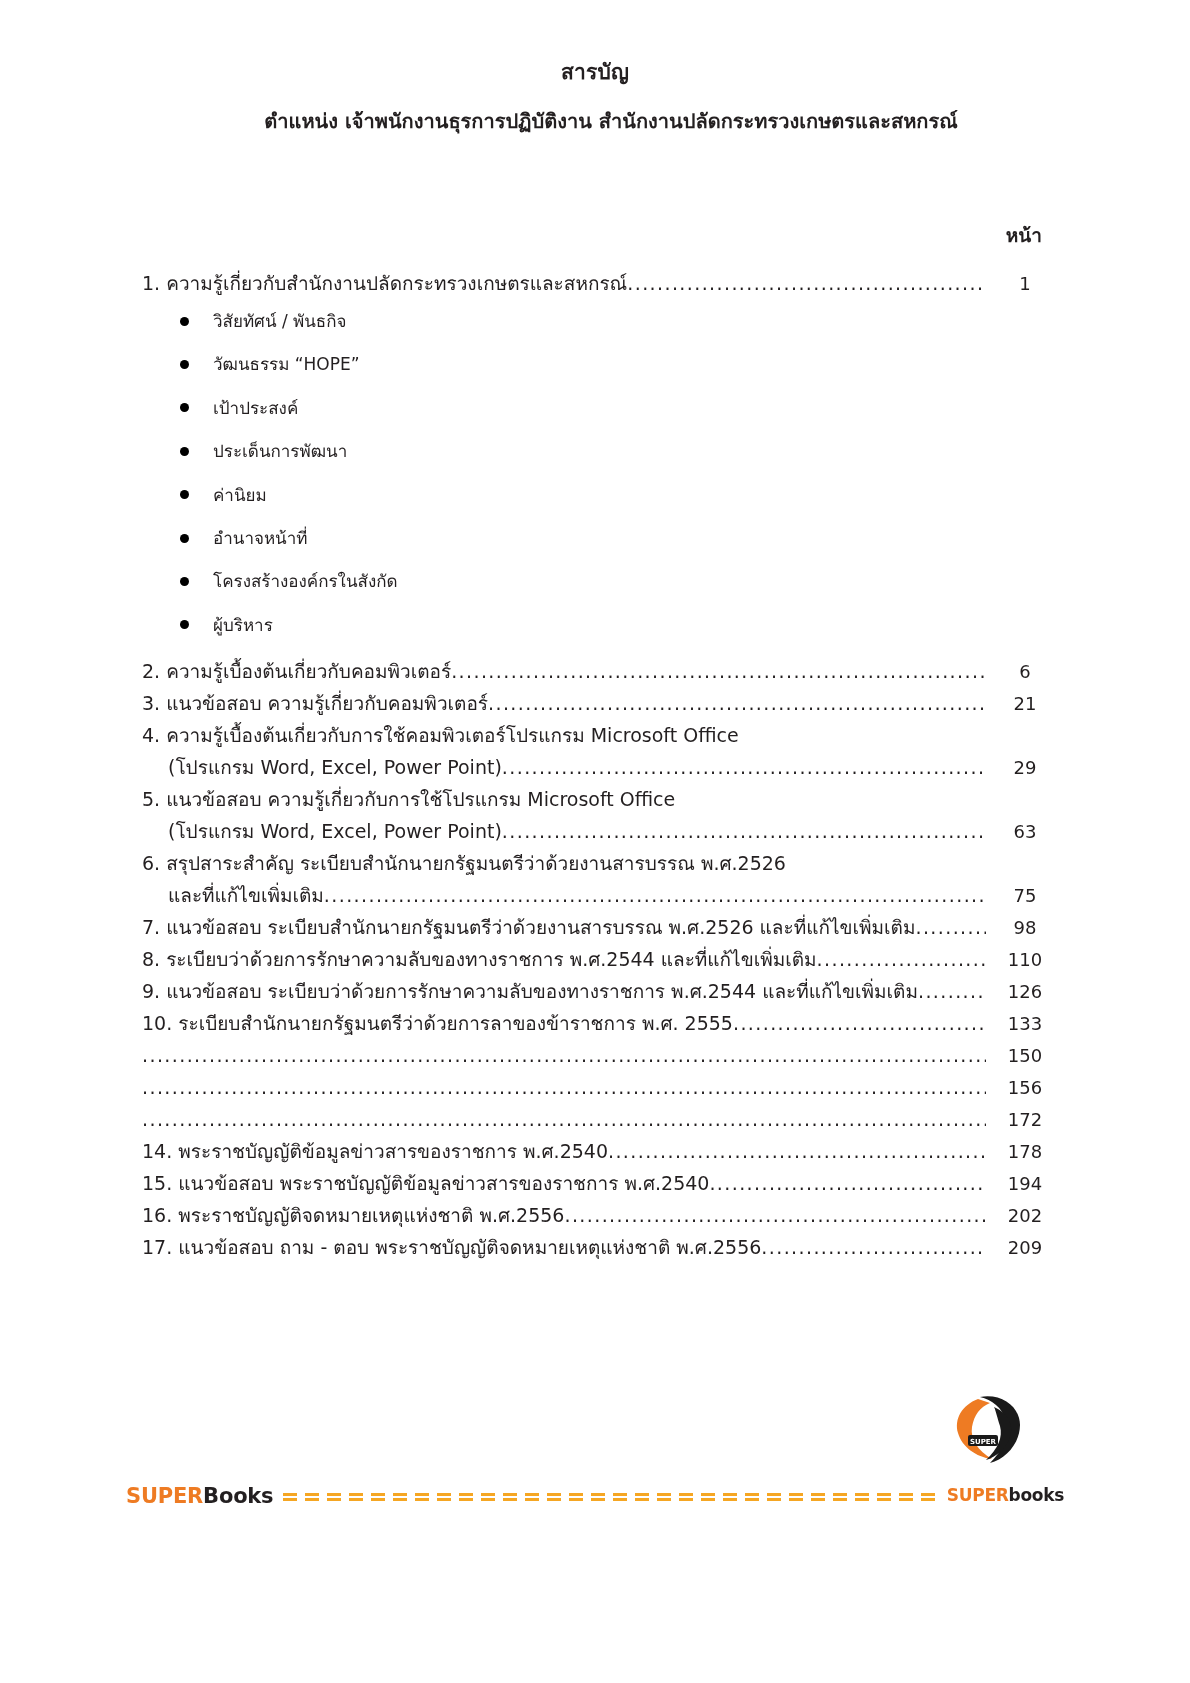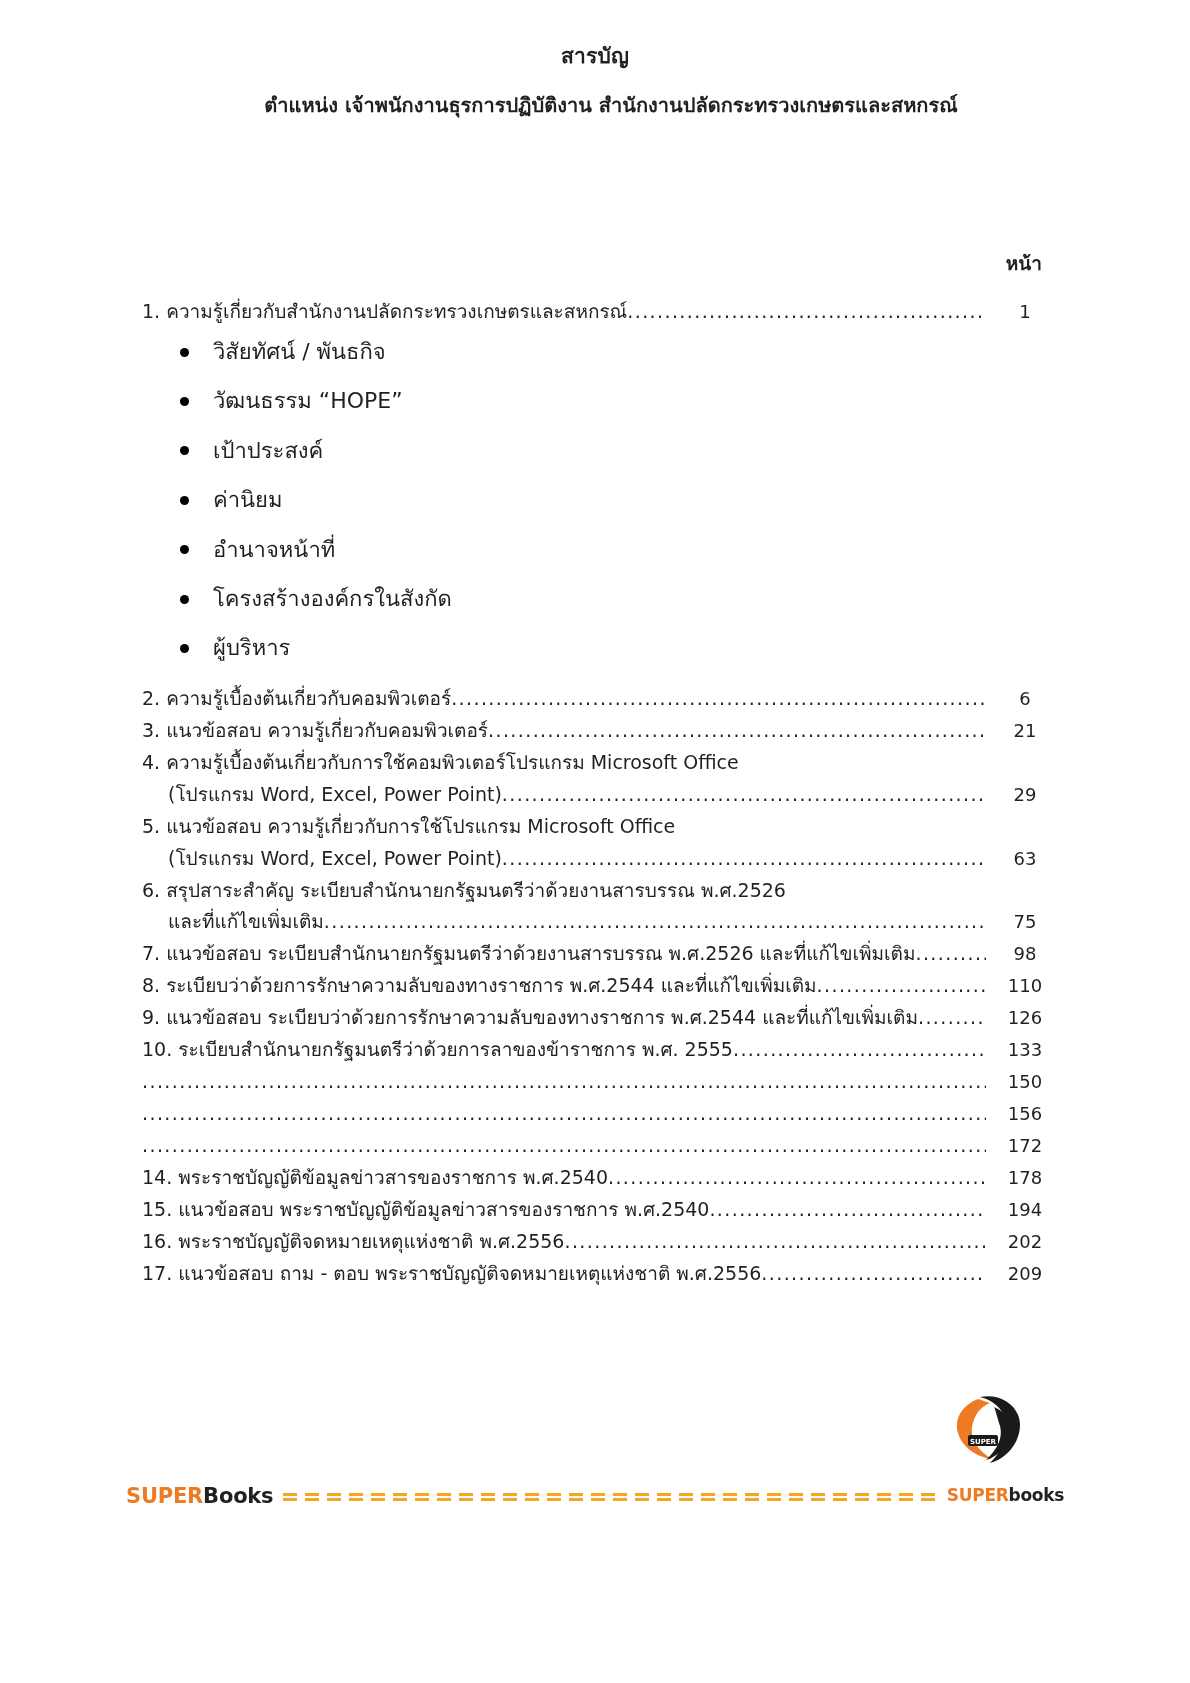--- a/index.html
+++ b/index.html
@@ -19,39 +19,39 @@
   .page {
     position: absolute;
     inset: 0;
   }
 
   
   .doc-title {
     text-align: center;
     font-size: 21px;
     font-weight: bold;
-    margin-top: 44px;
+    margin-top: 60px;
     line-height: 1.2;
     letter-spacing: .2px;
   }
   .doc-subtitle {
     text-align: center;
     font-size: 20px;
     font-weight: bold;
     margin-top: 24px;
     line-height: 1.2;
     padding-left: 32px;
   }
 
   
   .toc {
     position: absolute;
     left: 142px;
     right: 126px;
-    top: 248px;
+    top: 220px;
   }
 
   .page-col-header {
     text-align: right;
     font-size: 19px;
     font-weight: bold;
     padding-right: 22px;
     margin-bottom: 20px;
   }
 
@@ -90,21 +90,21 @@
 
   
   .bullets {
     margin: 14px 0 10px 0;
     padding: 0;
     list-style: none;
   }
   .bullets li {
     display: flex;
     align-items: center;
-    font-size: 22px;
+    font-size: 17px;
     line-height: 1.2;
     margin-bottom: 23px;
     padding-left: 38px;
   }
   .bullets li .dot {
     width: 9px;
     height: 9px;
     border-radius: 50%;
     background: #000;
     display: inline-block;
@@ -192,20 +192,24 @@
       <li>
         <span class="dot"></span>
         <span>วัฒนธรรม “HOPE”</span>
       </li>
       <li>
         <span class="dot"></span>
         <span>เป้าประสงค์</span>
       </li>
       <li>
         <span class="dot"></span>
+        <span>ประเด็นการพัฒนา</span>
+      </li>
+      <li>
+        <span class="dot"></span>
         <span>ค่านิยม</span>
       </li>
       <li>
         <span class="dot"></span>
         <span>อำนาจหน้าที่</span>
       </li>
       <li>
         <span class="dot"></span>
         <span>โครงสร้างองค์กรในสังกัด</span>
       </li>

